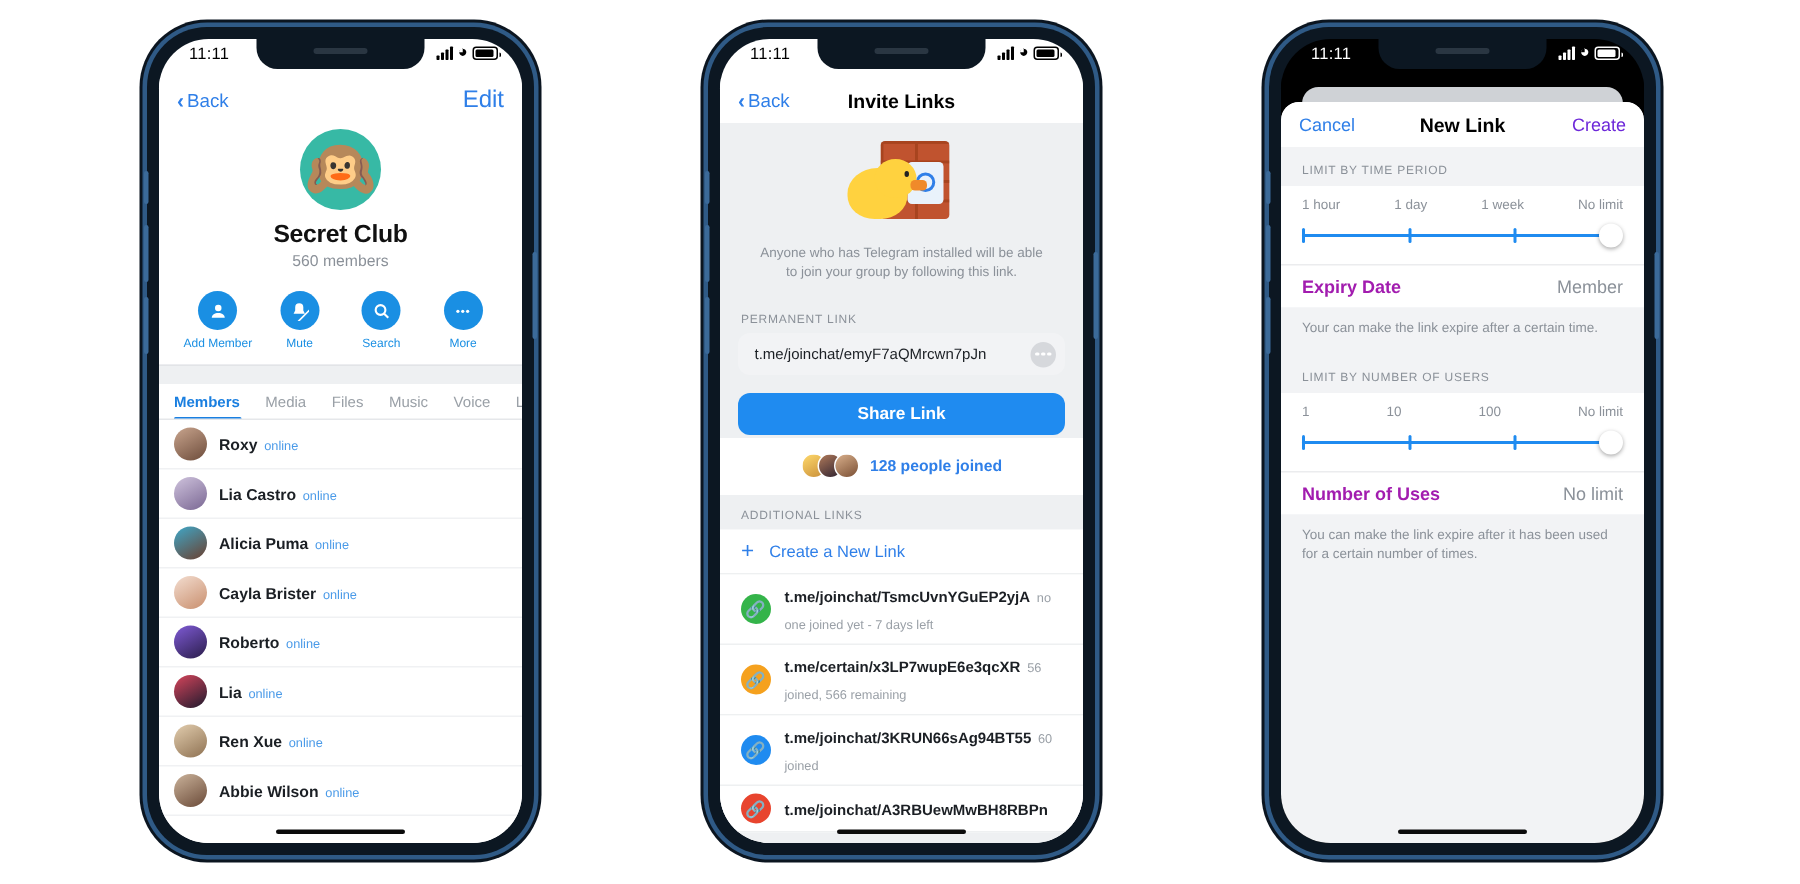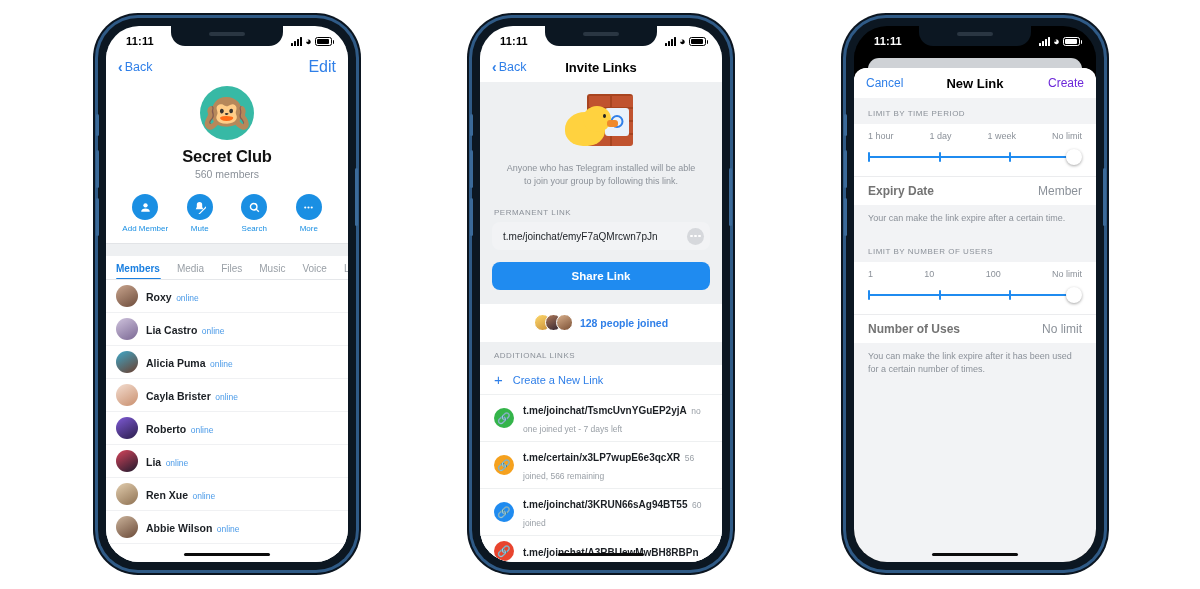--- a/index.html
+++ b/index.html
@@ -49,23 +49,23 @@
   
   .sidebtn { position:absolute; width:3px; border-radius:2px; background:#3b6a99; }
   .phone .sb-sil { left:-2px; top:96px; height:22px; }
   .phone .sb-up  { left:-2px; top:132px; height:38px; }
   .phone .sb-dn  { left:-2px; top:180px; height:38px; }
   .phone .sb-pw  { right:-2px; top:150px; height:58px; }
 
   
   .statusbar {
     position: relative; height: 26px;
-    display:flex; align-items:center; justify-content:space-between;
+    display:flex; align-items:flex-start; justify-content:space-between;
     padding: 4px 16px 0 20px;
-    font-size: 11px; font-weight: 700; letter-spacing: .2px;
+    font-size: 11px; font-weight: 400; letter-spacing: .2px;
     z-index: 30;
   }
   .statusbar.light { color:#000; }
   .statusbar.onblack { color:#fff; }
   .sb-right { display:flex; align-items:center; gap:3px; }
   .bars { display:flex; align-items:flex-end; gap:1px; height:9px; }
   .bars i { display:block; width:2px; background:currentColor; border-radius:.5px; }
   .bars i:nth-child(1){height:3px}.bars i:nth-child(2){height:5px}
   .bars i:nth-child(3){height:7px}.bars i:nth-child(4){height:9px}
   .wifi { font-size:11px; line-height:1; }
@@ -138,21 +138,21 @@
   .linkfield{
     margin:0 12px; background:#f2f3f5;border-radius:8px;height:28px;
     display:flex;align-items:center;padding:0 6px 0 11px;gap:6px;
   }
   .linkfield .txt{flex:1;font-size:10px;color:#1b1f24;white-space:nowrap;overflow:hidden;}
   .dots-btn{width:17px;height:17px;border-radius:50%;background:#d6d8dc;display:flex;align-items:center;justify-content:center;gap:1.5px;cursor:pointer;}
   .dots-btn i{width:2.5px;height:2.5px;border-radius:50%;background:#fff;display:block;}
 
   .sharebtn{margin:12px 12px 0;height:28px;border-radius:8px;background:#1f8bf0;color:#fff;
     display:flex;align-items:center;justify-content:center;font-size:11.5px;font-weight:700;cursor:pointer;}
-  .joined{display:flex;align-items:center;justify-content:center;gap:7px;padding:10px 0 11px;background:#fff;margin-top:14px;}
+  .joined{display:flex;align-items:center;justify-content:center;gap:7px;padding:10px 0 11px;background:#fff;margin-top:2px;}
   .facepile{display:flex;}
   .facepile span{width:17px;height:17px;border-radius:50%;border:1.5px solid #fff;margin-left:-6px;display:block;}
   .facepile span:first-child{margin-left:0;}
   .joined-txt{font-size:10.5px;color:#2f7fe8;font-weight:600;cursor:pointer;}
 
   .addl-head{font-size:8px;letter-spacing:.5px;color:#8b9199;padding:9px 14px 5px;background:#eef0f2;text-transform:uppercase;}
   .newlink{display:flex;align-items:center;gap:10px;padding:7px 14px;background:#fff;border-bottom:1px solid #eef0f1;cursor:pointer;}
   .plus{color:#2f7fe8;font-size:15px;line-height:1;font-weight:400;}
   .newlink .t{font-size:11px;color:#2f7fe8;}
   .linkrow{display:flex;align-items:center;gap:9px;padding:5px 14px;background:#fff;border-bottom:1px solid #eef0f1;cursor:pointer;}
@@ -171,21 +171,21 @@
   .sheet-sect{font-size:8px;letter-spacing:.5px;color:#8b9199;padding:11px 14px 6px;text-transform:uppercase;}
   .slider-box{background:#fff;padding:7px 14px 12px;}
   .slider-labels{display:flex;justify-content:space-between;font-size:9px;color:#8b9199;margin-bottom:9px;}
   .slider-labels span:first-child{text-align:left;}
   .slider-track{position:relative;height:14px;}
   .slider-track .line{position:absolute;left:0;right:6px;top:6px;height:2px;background:#1f8bf0;border-radius:2px;}
   .slider-track .tick{position:absolute;top:2px;width:2px;height:10px;background:#1f8bf0;border-radius:1px;}
   .slider-track .thumb{position:absolute;top:-1px;width:16px;height:16px;border-radius:50%;background:#fff;
     box-shadow:0 1px 3px rgba(0,0,0,.35);cursor:pointer;}
   .row-kv{background:#fff;display:flex;align-items:center;justify-content:space-between;padding:7px 14px;border-top:1px solid #ebecee;}
-  .row-kv .k{font-size:12px;font-weight:700;color:#737373;}
+  .row-kv .k{font-size:12px;font-weight:700;color:#a21caf;}
   .row-kv .v{font-size:12px;color:#8b9199;}
   .foot-note{font-size:9px;color:#8b9199;line-height:1.5;padding:7px 14px 10px;background:#f2f3f5;}
   .homebar.dark{background:#0b0b0b;}
 </style>
 </head>
 <body>
 
 <div class="stage">
 
   <div class="phone p1">

